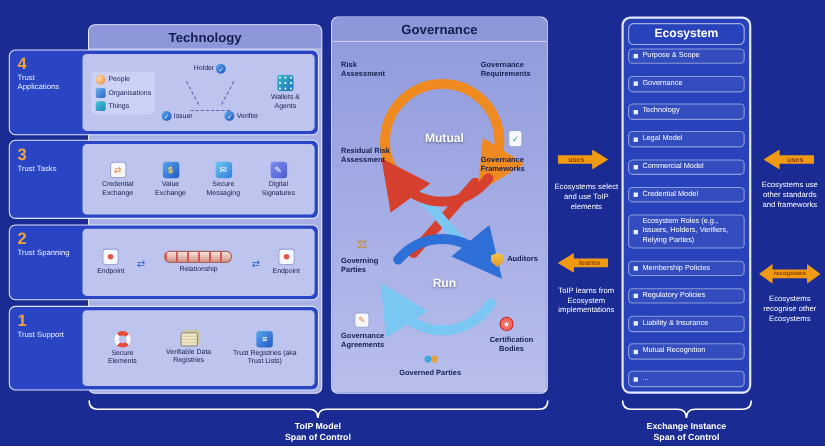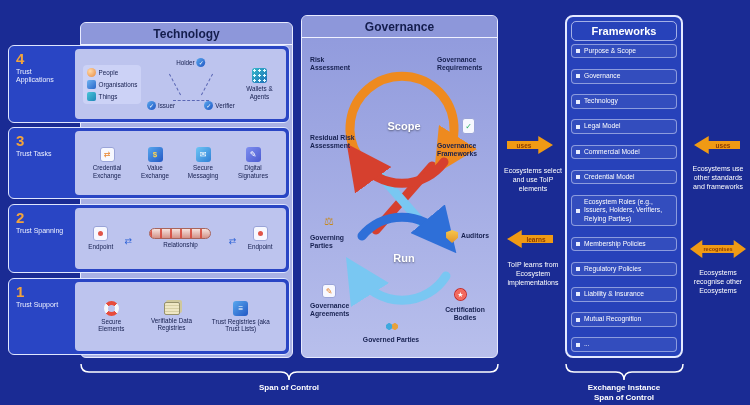--- a/index.html
+++ b/index.html
@@ -259,21 +259,21 @@
           </marker>
       </defs>
       <path d="M 112 122 L 56 186" stroke="#d6402e" stroke-width="9" stroke-linecap="round" fill="none"></path>
       <path d="M 52 122 L 108 186" stroke="#79c7f2" stroke-width="9" stroke-linecap="round" fill="none"></path>
       <path d="M 38 112 A 52 52 0 1 1 126 112" stroke="#ee8a1f" stroke-width="9" stroke-linecap="round" fill="none" marker-end="url(#m-o)"></path>
       <path d="M 124 118 A 52 52 0 0 1 40 118" stroke="#d6402e" stroke-width="9" stroke-linecap="round" fill="none" marker-end="url(#m-r)"></path>
       <path d="M 42 192 A 52 52 0 0 1 122 192" stroke="#2e6fd8" stroke-width="9" stroke-linecap="round" fill="none" marker-end="url(#m-db)"></path>
       <path d="M 126 232 A 52 52 0 0 1 38 232" stroke="#79c7f2" stroke-width="9" stroke-linecap="round" fill="none" marker-end="url(#m-lb)"></path>
     </svg>
 
-    <div class="loop-word" style="top:104px">Scope</div>
+    <div class="loop-word" style="top:104px">Mutual</div>
     <div class="loop-word" style="top:236px">Run</div>
 
     <div class="g-label" style="left:8px;top:40px;width:44px">Risk Assessment</div>
     <div class="g-label" style="right:6px;top:40px;width:54px">Governance Requirements</div>
     <div class="g-label" style="left:8px;top:118px;width:48px">Residual Risk Assessment</div>
 
     <div class="g-ico" style="right:22px;top:102px">
       <span class="tile t-white g-check c-green" style="width:13px;height:16px"></span>
     </div>
     <div class="g-label" style="right:4px;top:126px;width:56px">Governance Frameworks</div>
@@ -298,21 +298,21 @@
     </div>
     <div class="g-label" style="left:56px;top:320px;width:66px;text-align:center">Governed Parties</div>
 
     <div class="g-ico" style="right:30px;top:272px">
       <span class="rosette g-star"></span>
     </div>
     <div class="g-label" style="right:2px;top:290px;width:60px;text-align:center">Certification Bodies</div>
   </div>
 
   <div class="eco-panel">
-    <div class="eco-header">Frameworks</div>
+    <div class="eco-header">Ecosystem</div>
     <div class="eco-list">
       <div class="eco-item">
           <span class="eco-bullet"></span>
           <span class="eco-text">Purpose &amp; Scope</span>
         </div>
       <div class="eco-item">
           <span class="eco-bullet"></span>
           <span class="eco-text">Governance</span>
         </div>
       <div class="eco-item">
@@ -374,20 +374,21 @@
   <div class="arrow both" style="left:690px;top:240px;width:56px">
     <span>recognises</span>
   </div>
   <div class="note" style="left:690px;top:268px;width:56px">Ecosystems recognise other Ecosystems</div>
 
   <svg style="position:absolute;left:0;top:362px" width="750" height="24">
     <path d="M 81 2 Q 81 10 89 10 L 281 10 Q 289 10 289 18 Q 289 10 297 10 L 490 10 Q 498 10 498 2" stroke="#ffffff" stroke-width="1.5" fill="none"></path>
     <path d="M 566 2 Q 566 10 574 10 L 616 10 Q 624 10 624 18 Q 624 10 632 10 L 675 10 Q 683 10 683 2" stroke="#ffffff" stroke-width="1.5" fill="none"></path>
   </svg>
   <div class="brace-label" style="left:229px;top:383px;width:120px">
+    <div>ToIP Model</div>
     <div>Span of Control</div>
   </div>
   <div class="brace-label" style="left:564px;top:383px;width:120px">
     <div>Exchange Instance</div>
     <div>Span of Control</div>
   </div>
 
 </div>
 
 </body></html>

